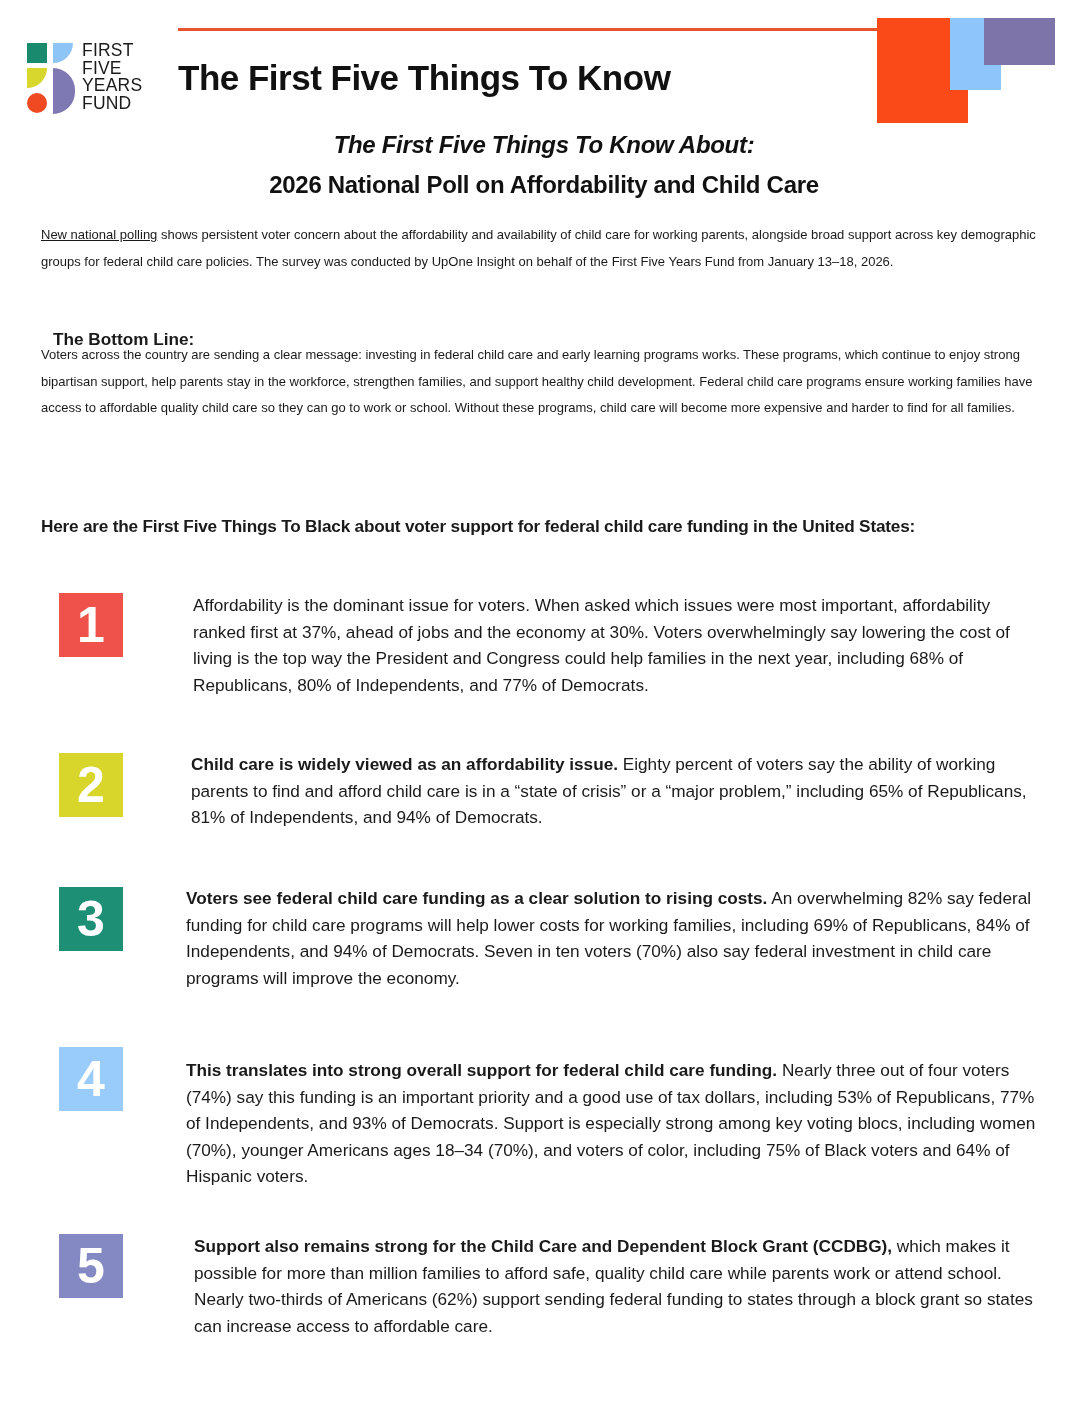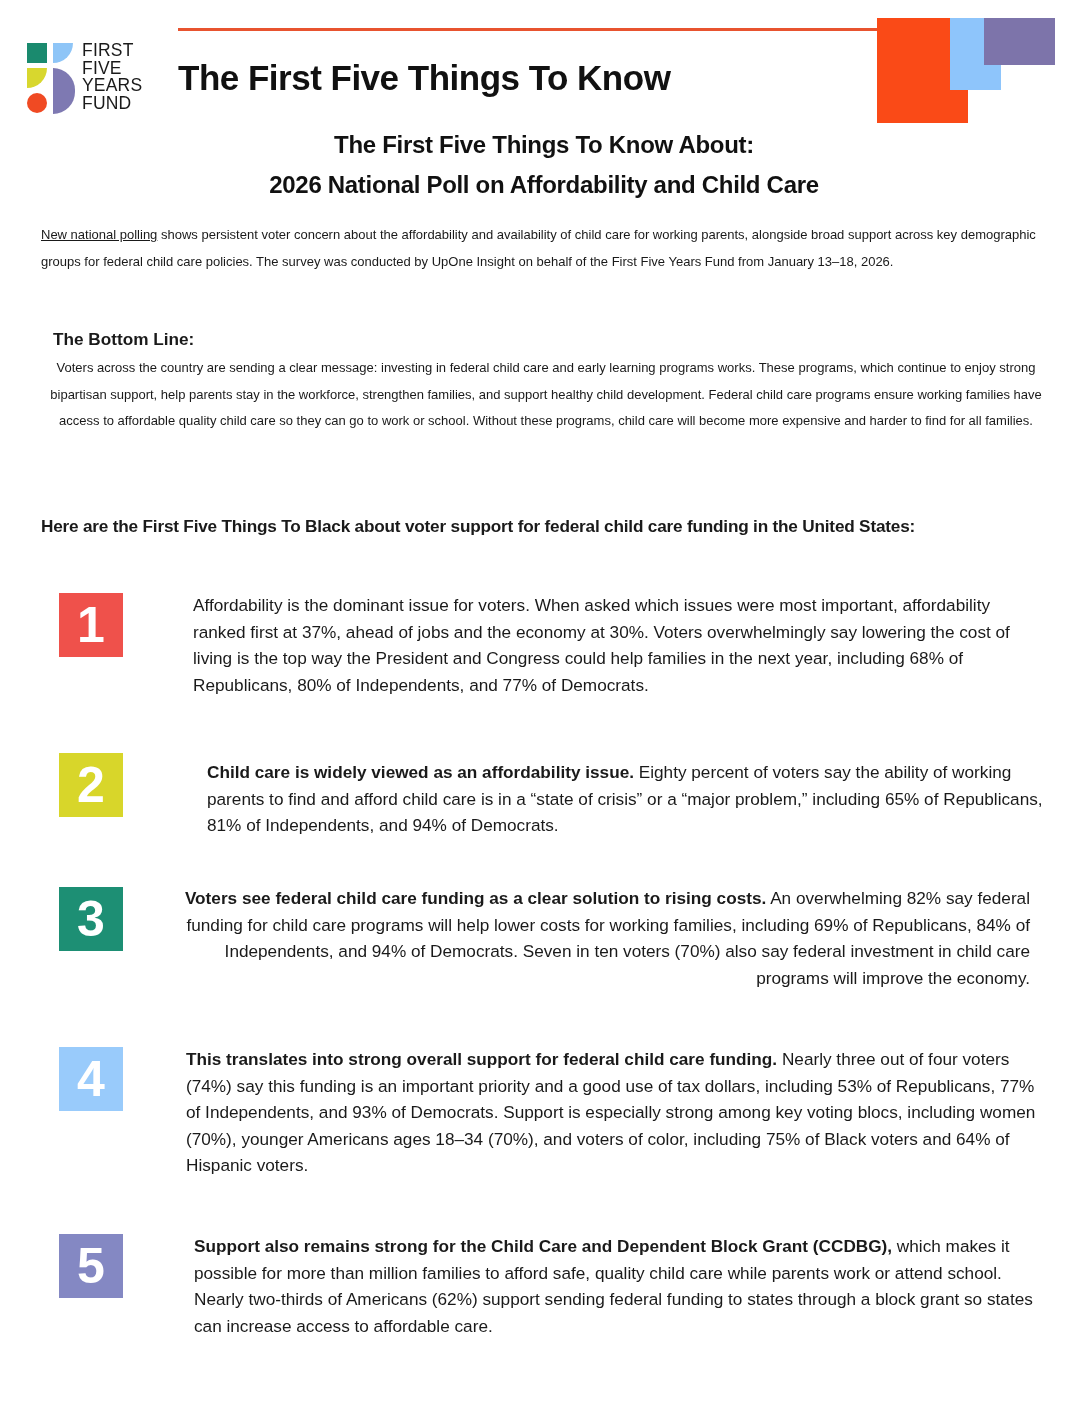--- a/index.html
+++ b/index.html
@@ -18,41 +18,41 @@
 
     .header-rule { position: absolute; left: 178px; top: 28px; width: 700px; height: 3px; background: #e8532f; }
     .header-title { position: absolute; left: 178px; top: 58px; font-size: 35px; font-weight: 700; letter-spacing: -0.5px; color: #111; }
 
     .deco-orange { position: absolute; left: 877px; top: 18px; width: 91px; height: 105px; background: #fa4a17; }
     .deco-blue { position: absolute; left: 950px; top: 18px; width: 51px; height: 72px; background: #8ec5fb; }
     .deco-purple { position: absolute; left: 984px; top: 18px; width: 71px; height: 47px; background: #7d74aa; }
 
     
     .doc-title { position: absolute; left: 0; width: 1088px; text-align: center; font-size: 24px; font-weight: 700; color: #111; letter-spacing: -0.3px; }
-    .doc-title.l1 { top: 131px; }
+    .doc-title.l1 { top: 131px; font-style: italic; }
     .doc-title.l2 { top: 171px; text-align: center; }
 
     
     .para { position: absolute; left: 41px; width: 1010px; font-size: 13px; line-height: 26.5px; color: #1a1a1a; }
     .intro { top: 222px; }
     .intro a { color: #1a1a1a; text-decoration: underline; }
     .bottom-head { position: absolute; left: 41px; top: 329px; font-size: 17.2px; font-weight: 700; margin-left: 12px; }
-    .bottom-body { top: 355px; text-align: center; }
+    .bottom-body { top: 342px; }
     .lead { position: absolute; left: 41px; top: 516px; font-size: 17.2px; font-weight: 700; letter-spacing: -0.2px; }
 
     
     .item { position: absolute; left: 0; width: 1088px; }
     .badge { position: absolute; left: 59px; width: 64px; height: 64px; color: #fff; font-size: 50px; font-weight: 700; text-align: center; line-height: 64px; font-family: "Liberation Sans", sans-serif; }
     .item-text { position: absolute; font-size: 17.2px; line-height: 26.5px; color: #1a1a1a; width: 850px; }
     .item-text b { font-weight: 700; }
 
     .item1 { top: 590px; } .item1 .badge { top: 3px; background: #ef514b; } .item1 .item-text { left: 193px; top: 2px; }
-    .item2 { top: 750px; } .item2 .badge { top: 3px; background: #d8d62a; } .item2 .item-text { left: 191px; top: 9px; margin-left: 16px; }
-    .item3 { top: 884px; } .item3 .badge { top: 3px; background: #1d8f74; } .item3 .item-text { left: 180px; top: 1px; text-align: right; }
-    .item4 { top: 1045px; } .item4 .badge { top: 2px; background: #99cbfb; } .item4 .item-text { left: 186px; top: 1px; }
+    .item2 { top: 750px; } .item2 .badge { top: 3px; background: #d8d62a; } .item2 .item-text { left: 191px; top: 1px; }
+    .item3 { top: 884px; } .item3 .badge { top: 3px; background: #1d8f74; } .item3 .item-text { left: 186px; top: 1px; }
+    .item4 { top: 1045px; } .item4 .badge { top: 2px; background: #99cbfb; } .item4 .item-text { left: 186px; top: 12px; }
     .item5 { top: 1233px; } .item5 .badge { top: 1px; background: #8488c3; } .item5 .item-text { left: 186px; top: 0px; margin-left: 8px; }
   </style>
 </head>
 <body>
 
 <div class="logo">
   <div class="logo-mark">
     <div class="lm-green"></div>
     <div class="lm-blue"></div>
     <div class="lm-yellow"></div>

